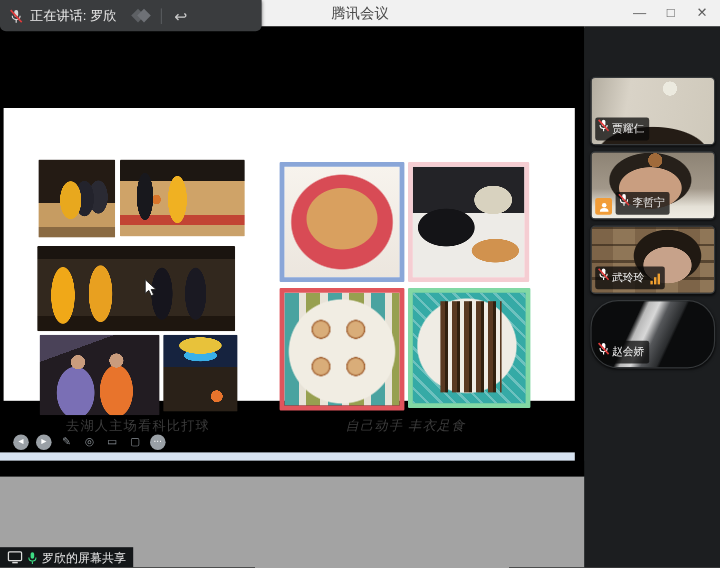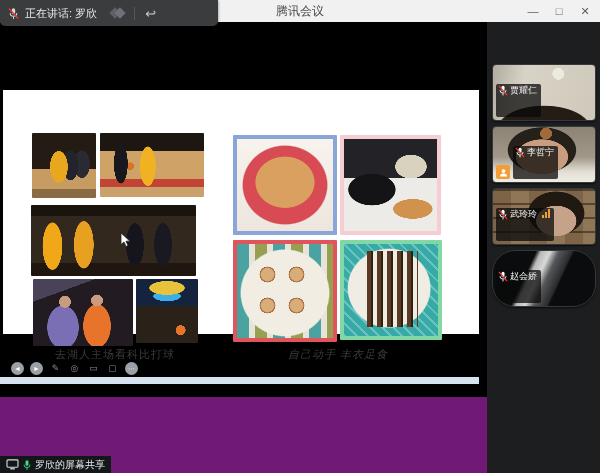--- a/index.html
+++ b/index.html
@@ -88,33 +88,33 @@
   .wm .l1{font-size:10.5px;}
   .wm .l2{font-size:6.5px;color:#b8b8b8;margin-top:2px;}
 
   .tools{position:absolute;left:8px;top:272px;display:flex;gap:6px;align-items:center;}
   .tool{width:13px;height:13px;border-radius:50%;display:flex;align-items:center;justify-content:center;
         font-size:9px;color:#8a9096;background:transparent;border:none;padding:0;line-height:1;}
   .tool.filled{background:#9aa0a6;color:#fff;font-size:7px;}
   .cursor{position:absolute;left:117px;top:142px;}
 
   
-  .bottompanel{position:absolute;left:0;top:397px;width:487px;height:76px;background:#701a75;}
+  .bottompanel{position:absolute;left:0;top:397px;width:487px;height:76px;background:#a3a3a3;}
   .blackband{position:absolute;left:0;top:384px;width:487px;height:13px;background:#000;}
   .banner{position:absolute;left:0;bottom:0;height:17px;background:#141719;display:flex;
           align-items:center;gap:3px;padding:0 6px;font-size:10px;color:#e8e8e8;}
 
   
   .sidebar{position:absolute;left:487px;top:22px;width:113px;height:451px;background:#1c1e20;}
   .tile{position:absolute;left:5px;width:104px;height:57px;border-radius:4px;overflow:hidden;
         border:1px solid #36393b;box-shadow:0 1px 2px rgba(0,0,0,.6);box-sizing:border-box;}
   .tile.active{border:2px solid #27ae60;}
   .labelrow{position:absolute;left:3px;bottom:3px;display:flex;align-items:flex-end;gap:3px;}
-  .plabel{display:flex;align-items:flex-start;gap:2px;background:rgba(10,10,10,.75);border-radius:2px;
-          padding:1px 4px 18px 2px;font-size:9px;color:#f2f2f2;line-height:11px;white-space:nowrap;}
+  .plabel{display:flex;align-items:flex-end;gap:2px;background:rgba(10,10,10,.75);border-radius:2px;
+          padding:1px 4px 4px 2px;font-size:9px;color:#f2f2f2;line-height:11px;white-space:nowrap;}
   .hand{width:14px;height:14px;background:#f29d38;border-radius:2px;display:flex;
         align-items:center;justify-content:center;}
   .sig{display:inline-flex;align-items:flex-end;height:9px;margin-left:2px;}
   .sig i{display:inline-block;width:2px;background:#f0a030;margin-left:1px;}
   .sig i:nth-child(1){height:3px;}.sig i:nth-child(2){height:6px;}.sig i:nth-child(3){height:9px;}
 
   .v1{background:
       radial-gradient(circle 6px at 64% 16%,#eceadf 97%,rgba(0,0,0,0) 100%),
       radial-gradient(ellipse 75% 72% at 50% 118%,#241c15 60%,rgba(0,0,0,0) 62%),
       linear-gradient(100deg,#b2ac9f 0%,#d9d3c7 30%,#cfc9bb 100%);}

